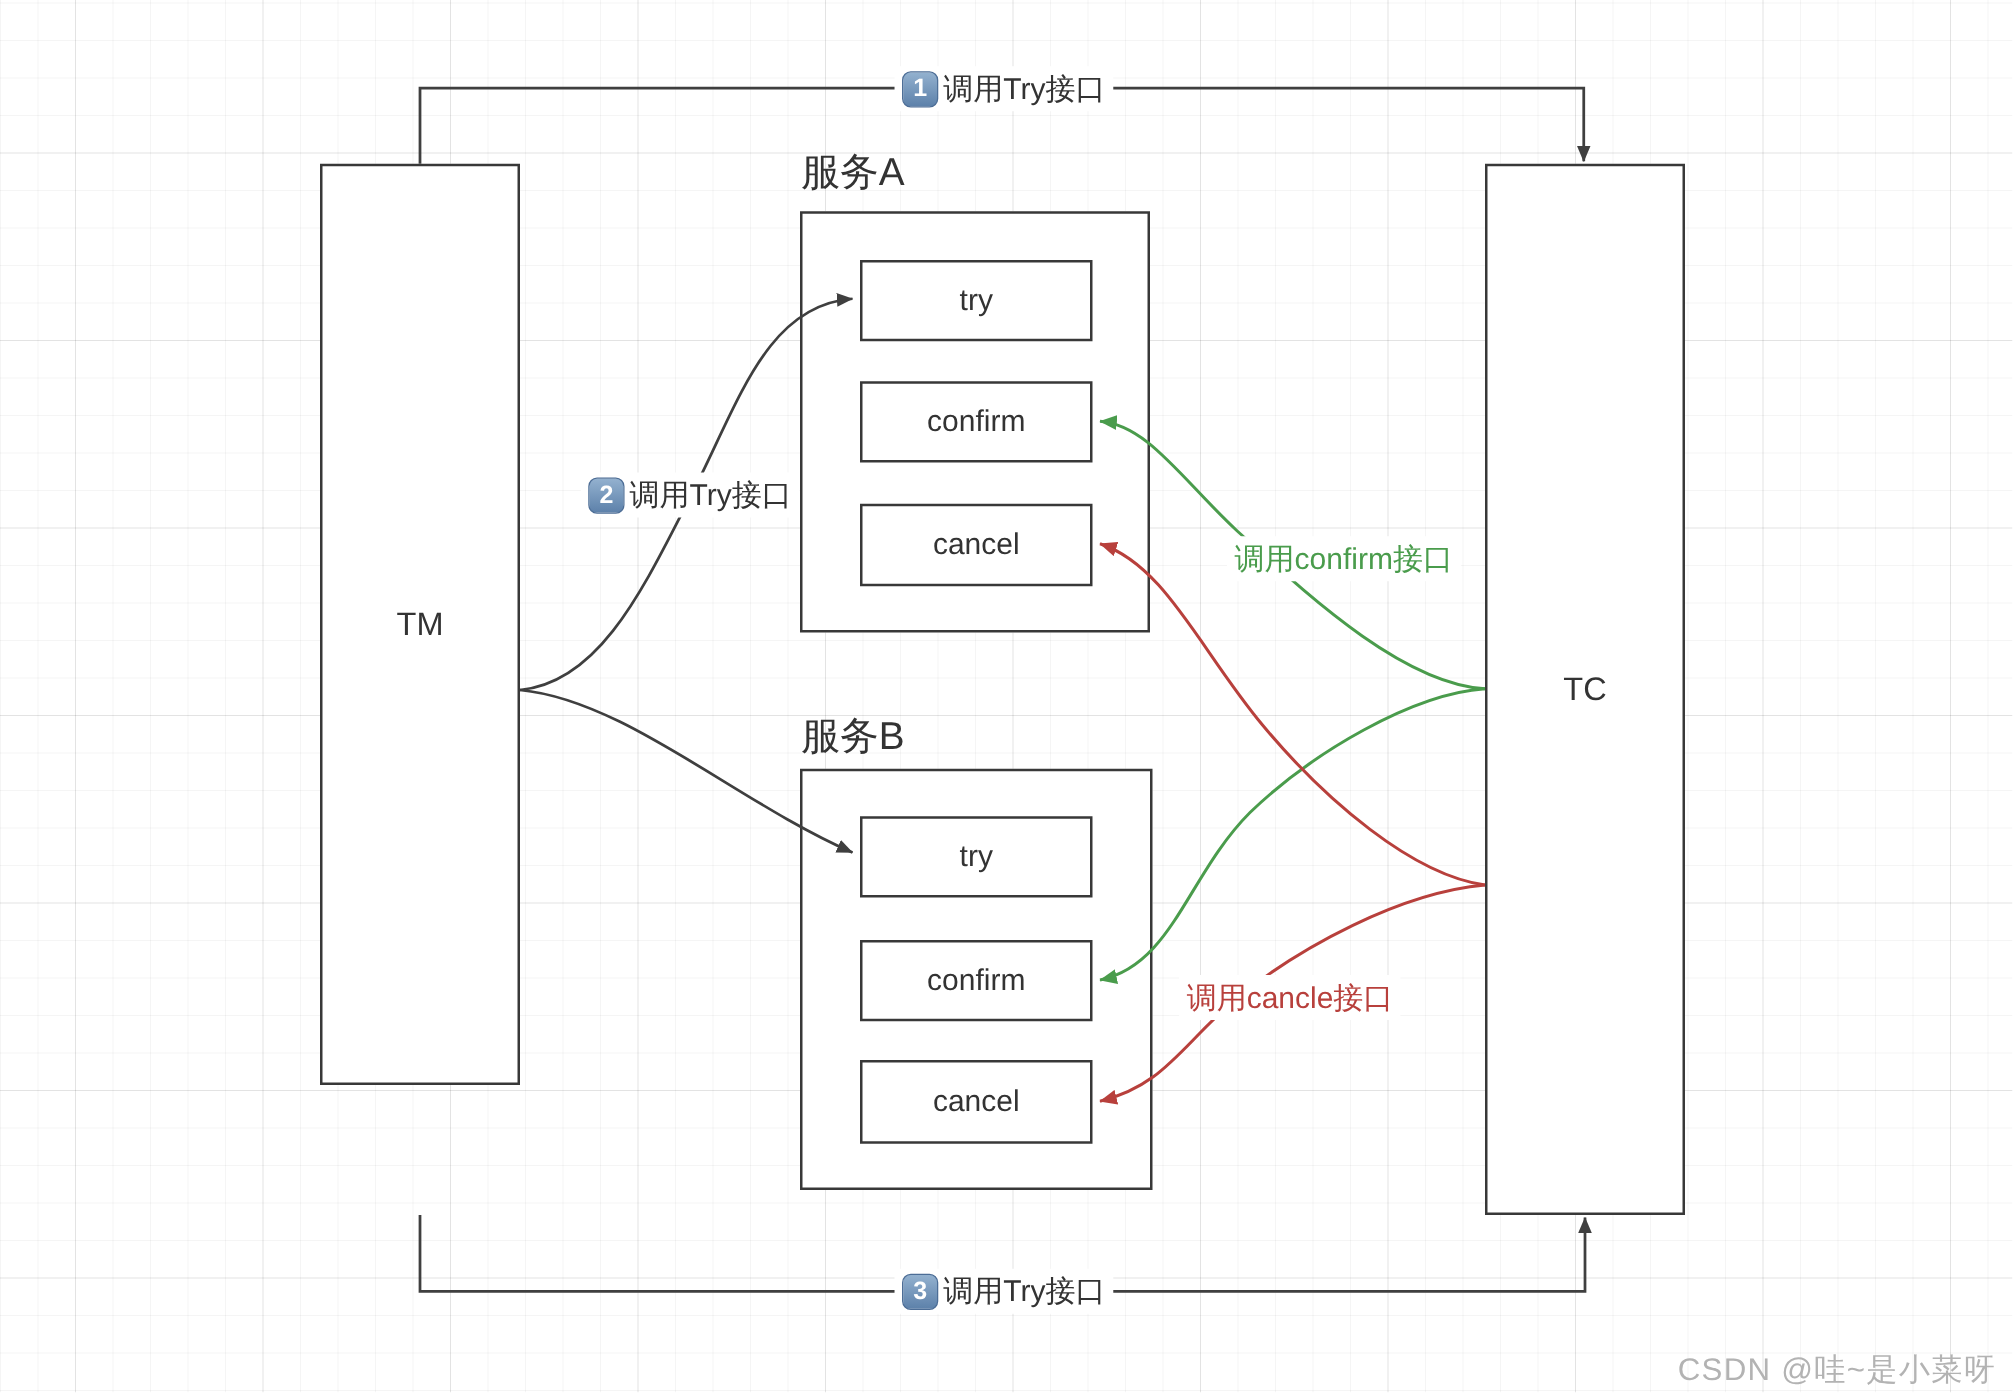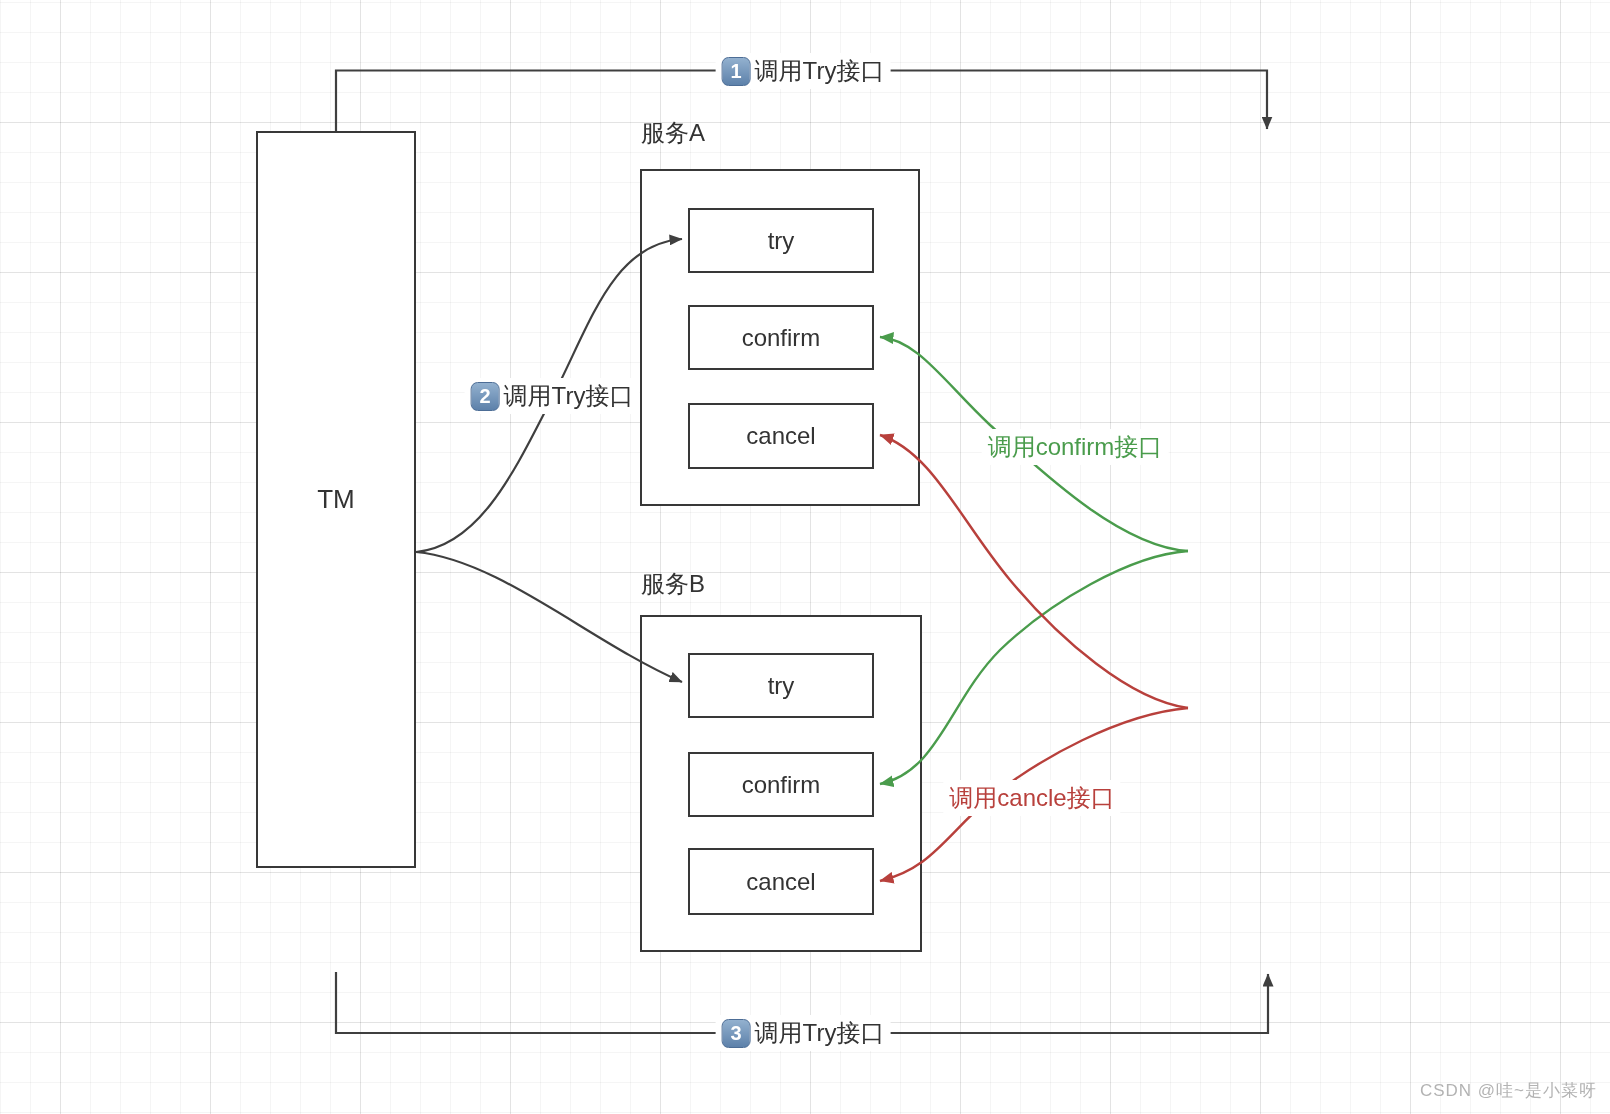--- a/index.html
+++ b/index.html
@@ -32,21 +32,21 @@
     background:#ffffff;
     border:2px solid #383838;
     box-sizing:border-box;
     display:flex;align-items:center;justify-content:center;
     font-size:24px;color:#333;
     z-index:1;
     text-align:right;
   }
   .svc-title{
     position:absolute;
-    font-size:24px;color:#333;
+    font-size:31px;color:#333;
     z-index:1;
     white-space:nowrap;
   }
   svg.connectors{position:absolute;left:0;top:0;z-index:2;pointer-events:none;}
   .edge-black{stroke:#3f3f3f;stroke-width:2.2;fill:none;}
   .edge-green{stroke:#4a9c4c;stroke-width:2.4;fill:none;}
   .edge-red{stroke:#b8403c;stroke-width:2.4;fill:none;}
   .lbl{
     position:absolute;
     z-index:3;
@@ -69,34 +69,37 @@
     box-shadow:0 0 0 2px #ffffff;
     color:#ffffff;
     font-size:20px;font-weight:bold;
     box-sizing:border-box;
     flex:none;
   }
   .watermark{
     position:absolute;
     right:13px;top:1079px;
     z-index:3;
-    font-size:17px;
+    font-size:25px;
     color:#b3b3b3;
     letter-spacing:1px;
   }
 </style>
 </head>
 <body>
 
 <div class="canvas">
 
   <div class="node" style="left:256px;top:131px;width:160px;height:737px;">
     <span class="node-label">TM</span>
   </div>
 
+  <div class="node" style="left:1188px;top:131px;width:160px;height:841px;">
+    <span class="node-label">TC</span>
+  </div>
 
   <div class="svc-title" style="left:641px;top:117px;">服务A</div>
   <div class="node" style="left:640px;top:169px;width:280px;height:337px;"></div>
   <div class="inner-box" style="left:688px;top:208px;width:186px;height:65px;">try</div>
   <div class="inner-box" style="left:688px;top:305px;width:186px;height:65px;">confirm</div>
   <div class="inner-box" style="left:688px;top:403px;width:186px;height:66px;">cancel</div>
 
   <div class="svc-title" style="left:641px;top:568px;">服务B</div>
   <div class="node" style="left:640px;top:615px;width:282px;height:337px;"></div>
   <div class="inner-box" style="left:688px;top:653px;width:186px;height:65px;">try</div>

